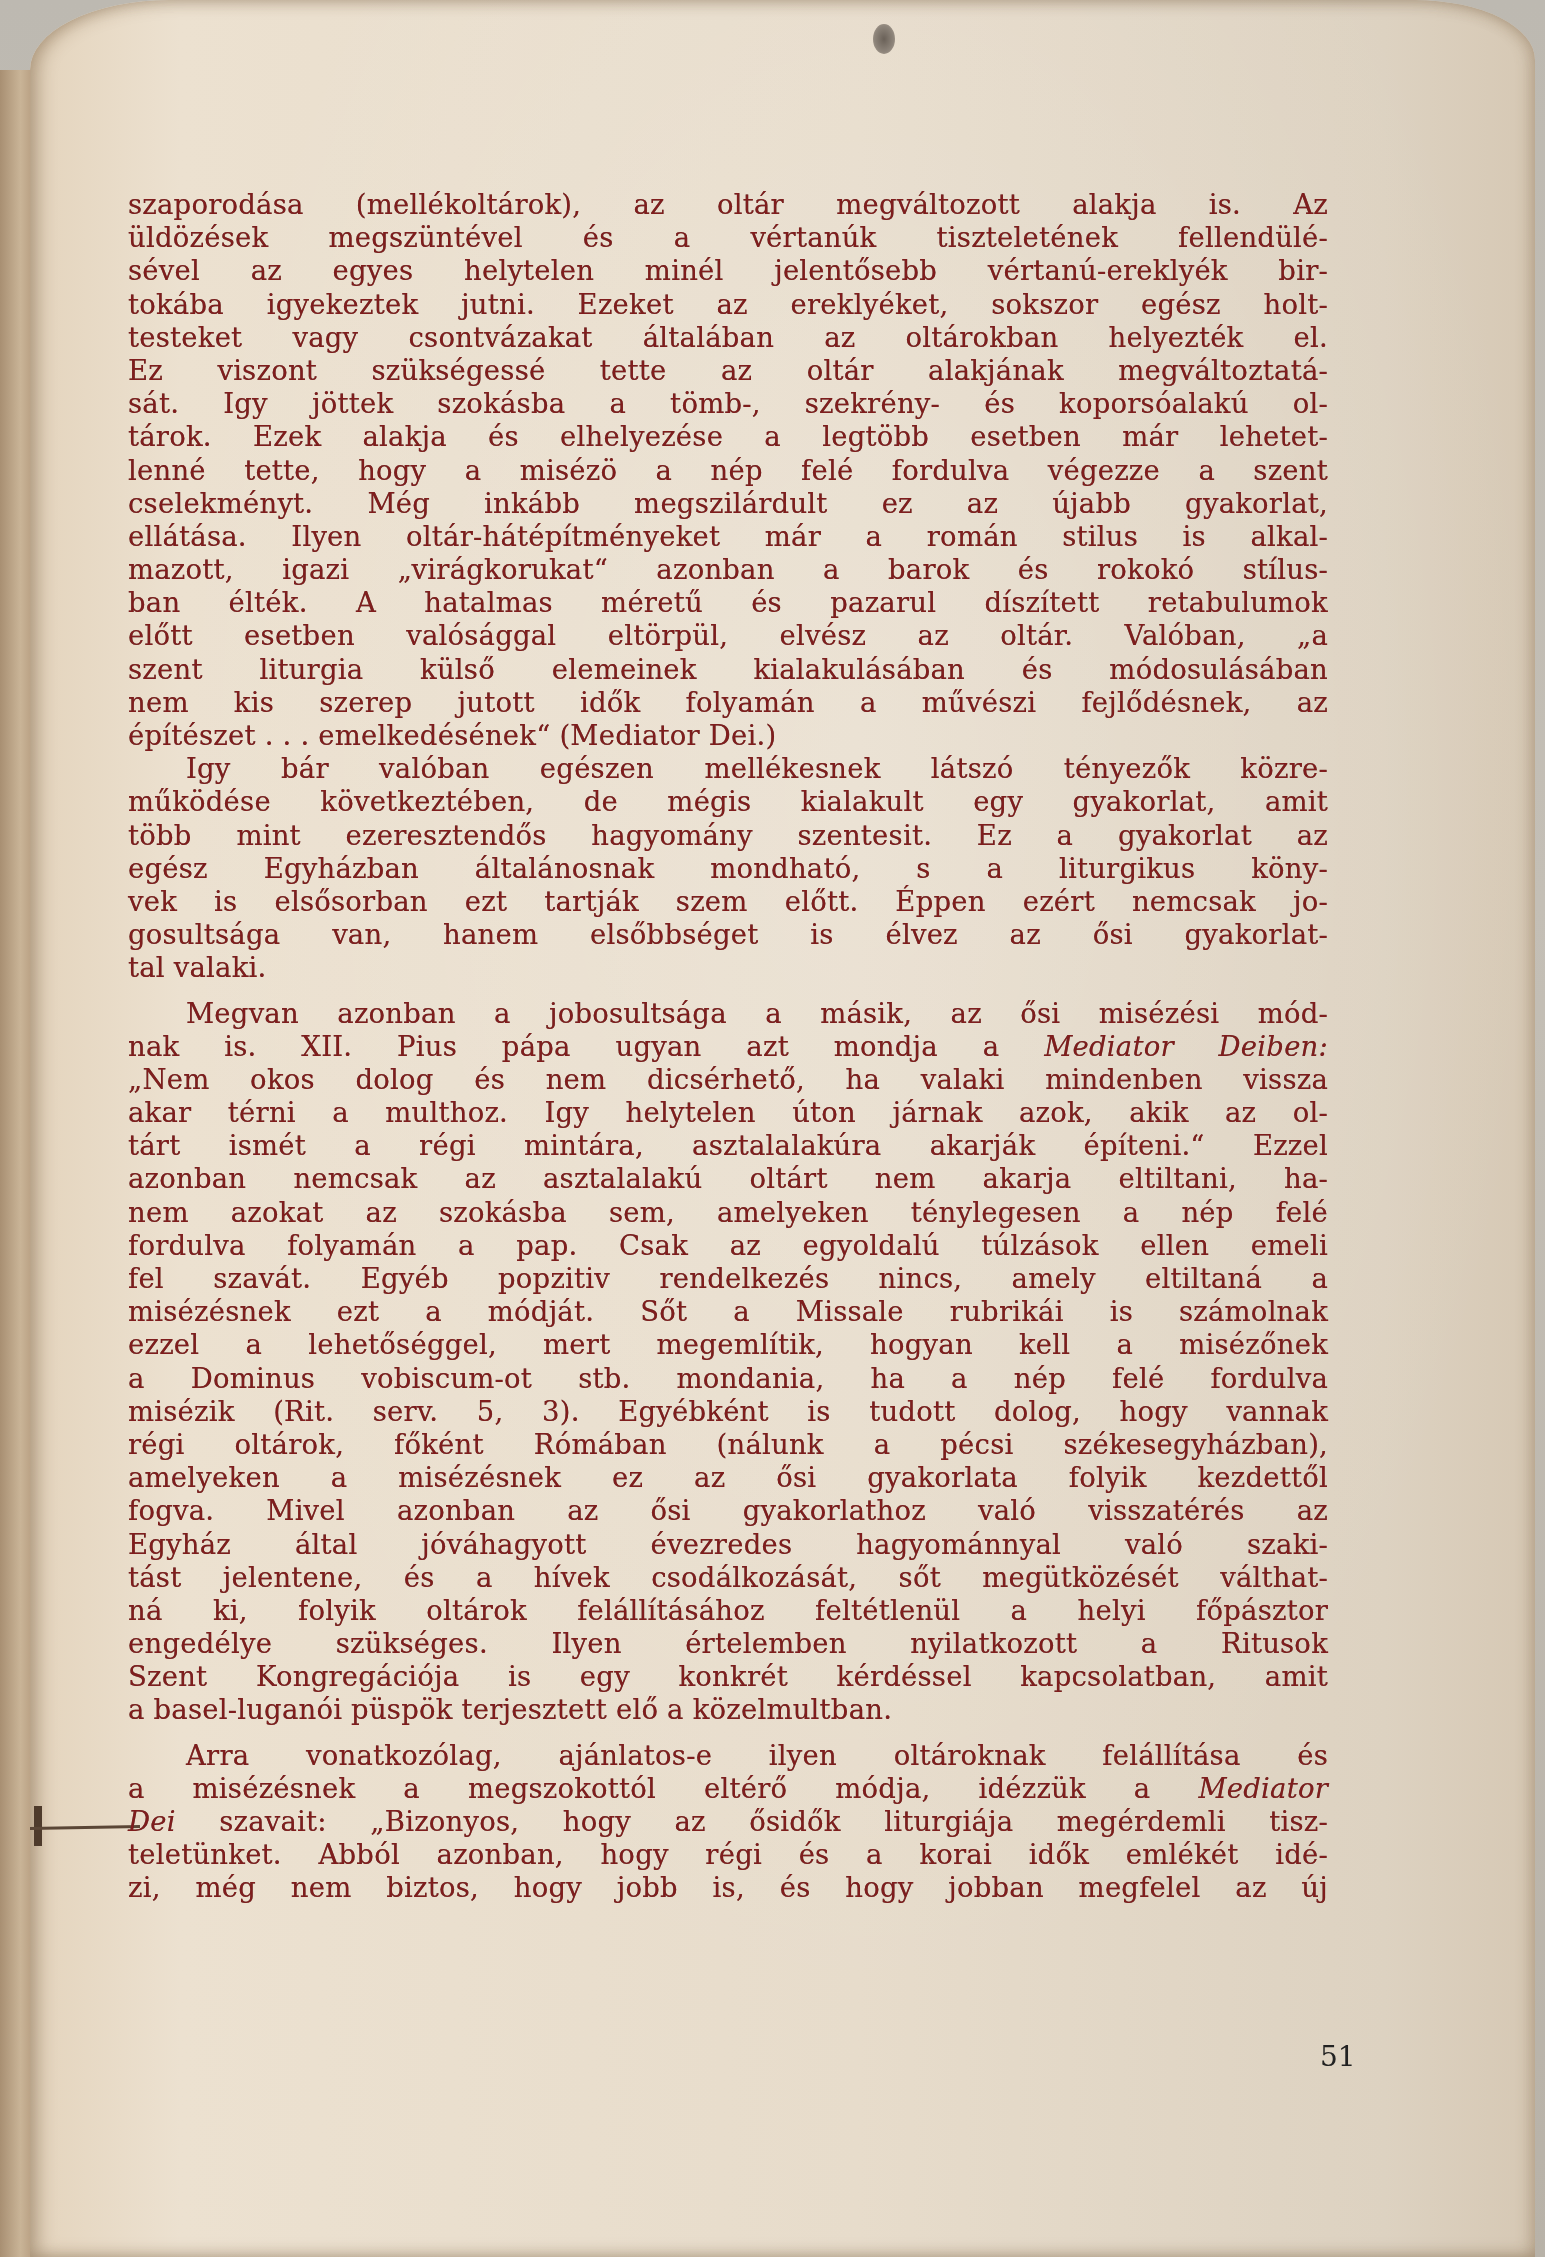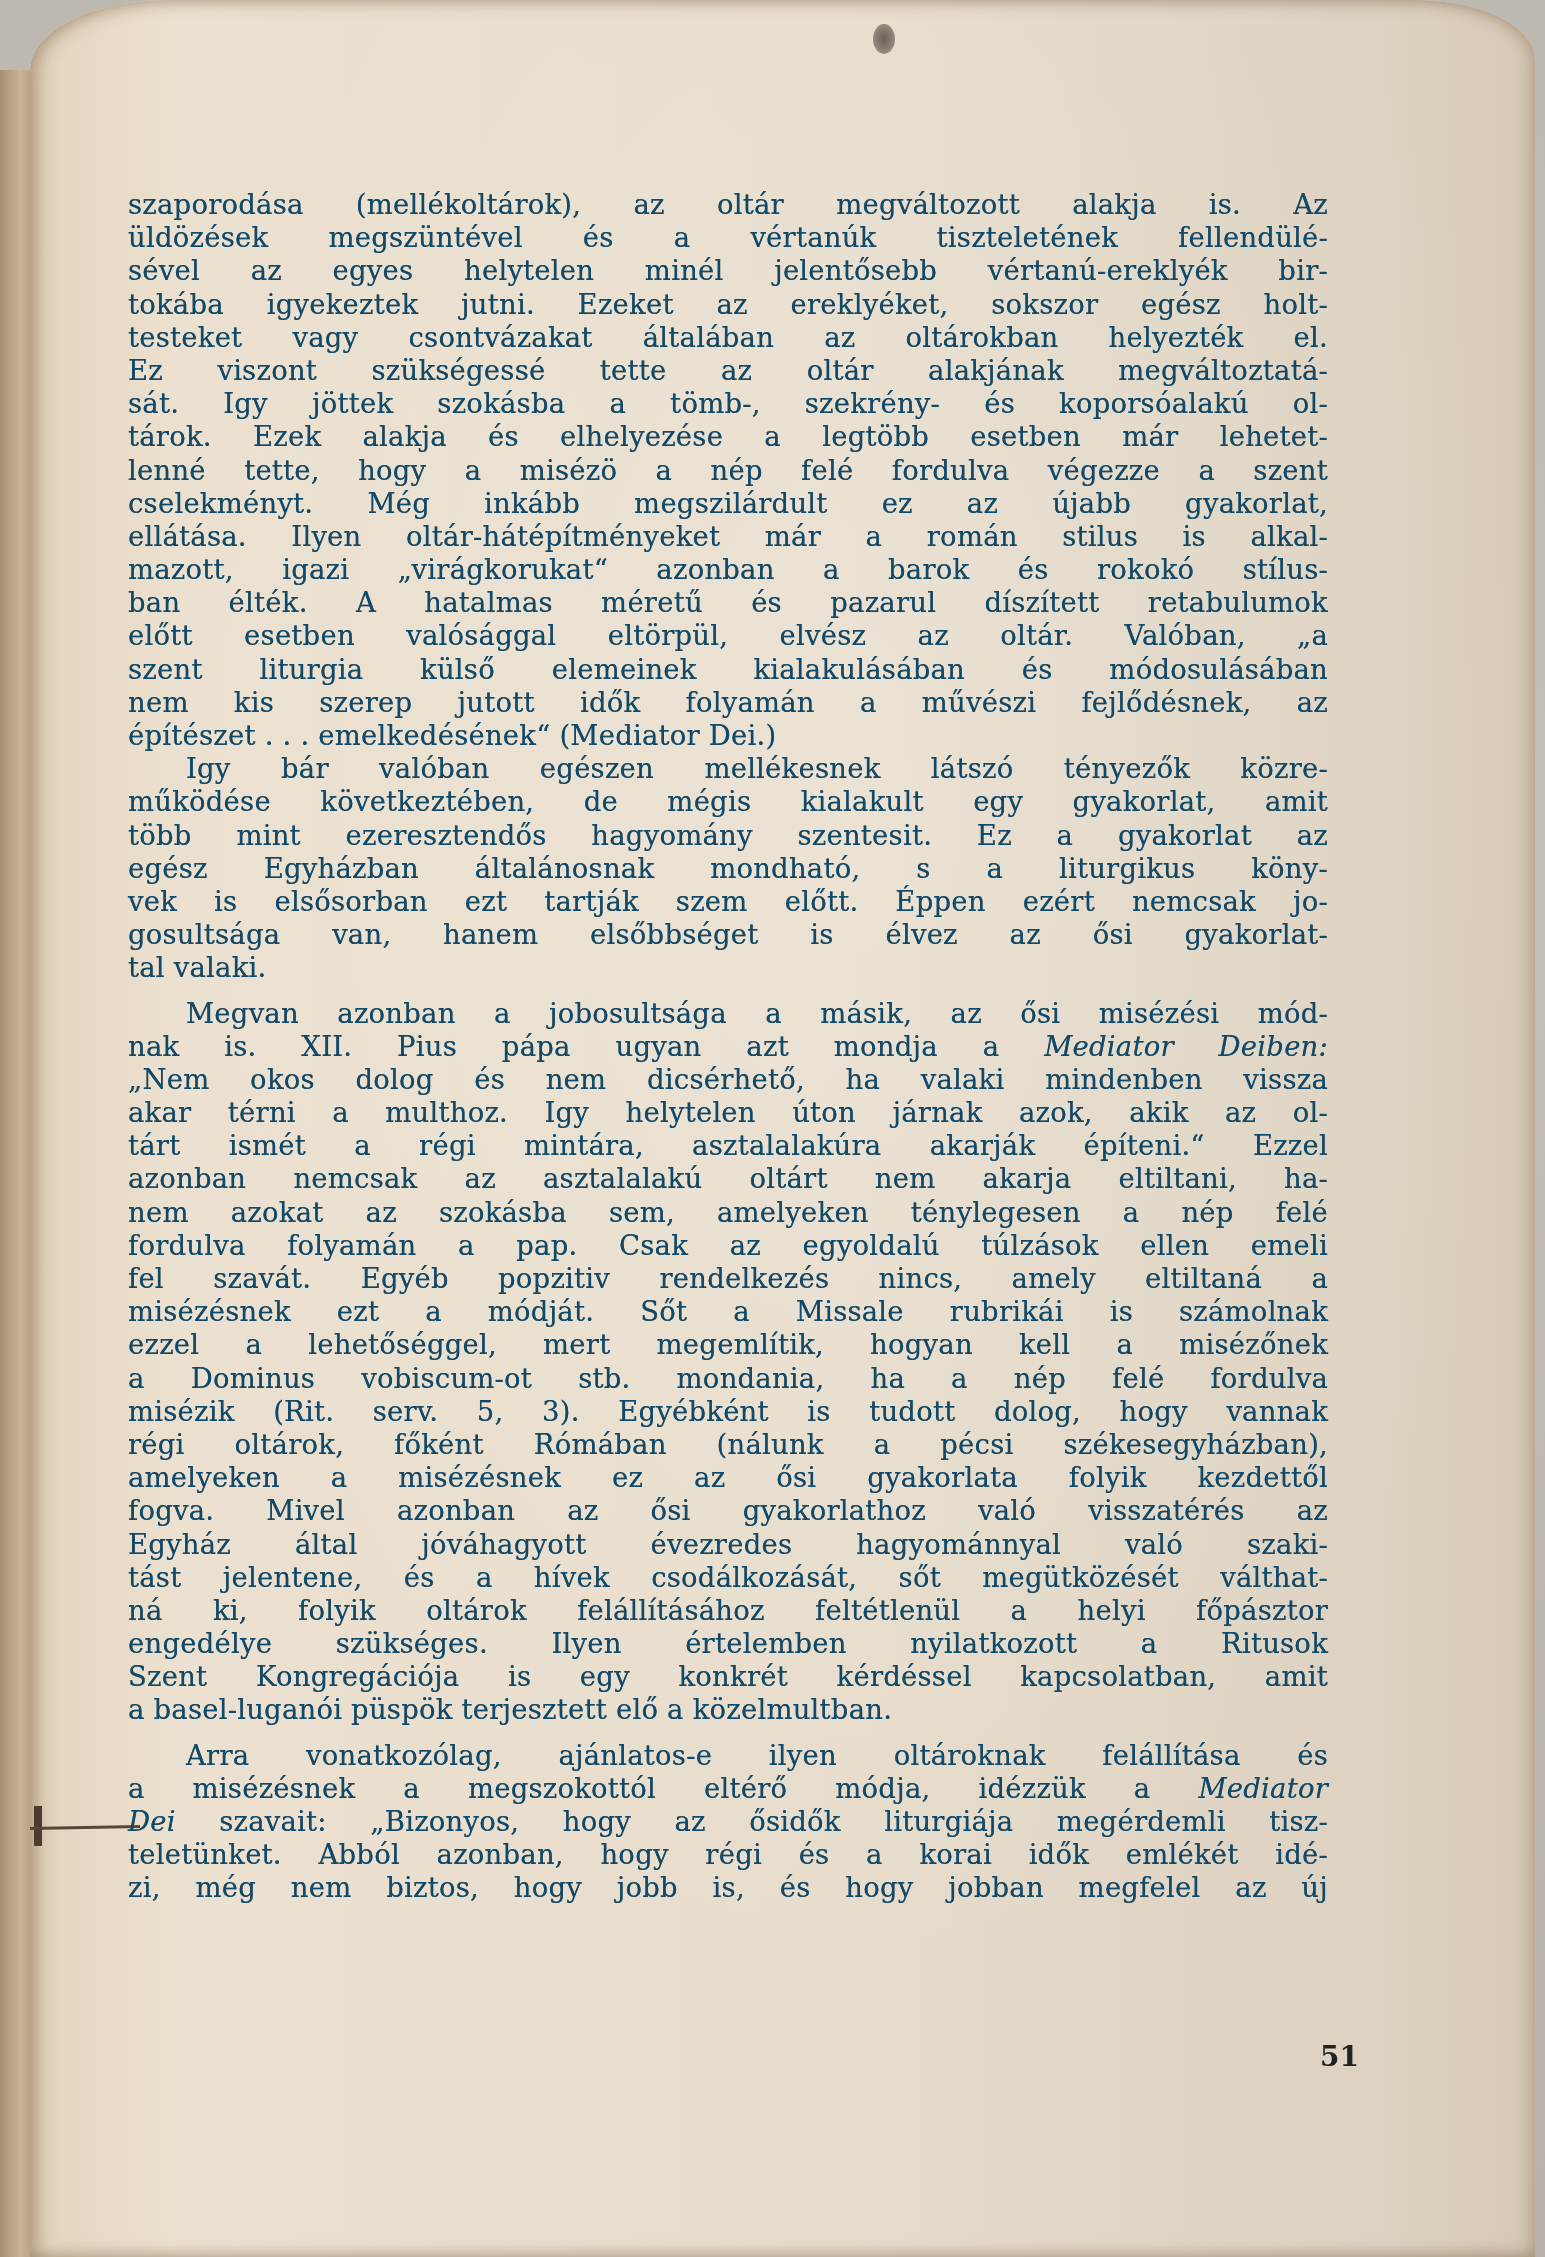--- a/index.html
+++ b/index.html
@@ -65,21 +65,21 @@
       top: 1806px;
       width: 8px;
       height: 40px;
       background: #4e3b2c;
     }
     .text-block {
       position: absolute;
       left: 128px;
       top: 188px;
       width: 1200px;
-      color: #0c4a6e;
+      color: #7f1d1d;
       font-family: "DejaVu Serif", serif;
       font-size: 27.5px;
       line-height: 33.2px;
       letter-spacing: 0.2px;
       text-align: justify;
       text-shadow: 0 0 0.6px rgba(40,30,20,0.6);
     }
     .line {
       display: block;
       white-space: nowrap;
@@ -96,21 +96,21 @@
       height: 12px;
     }
     .italic {
       font-style: italic;
     }
     .page-number {
       position: absolute;
       left: 1320px;
       top: 2040px;
       font-family: "DejaVu Serif", serif;
-      font-weight: bold;
+      font-weight: normal;
       font-size: 28px;
       color: #222;
     }
   </style>
 </head>
 <body>
 
 <div class="backdrop"></div>
 <div class="left-page-edge"></div>
 

